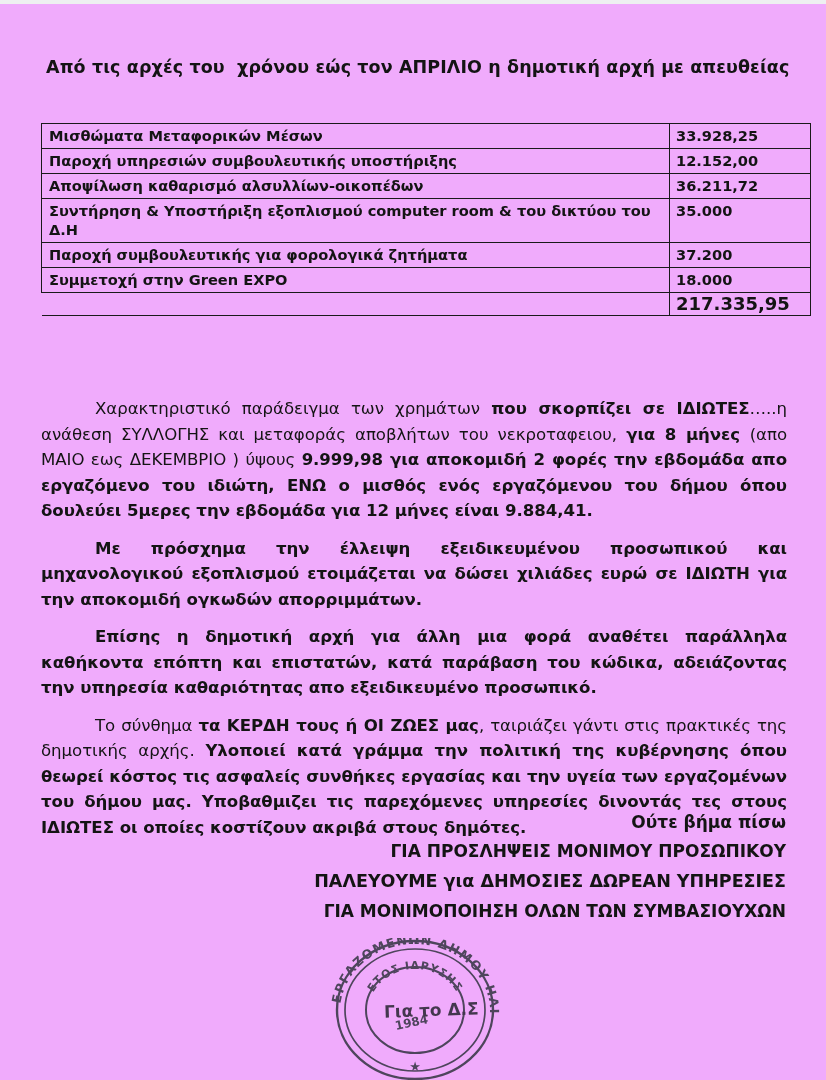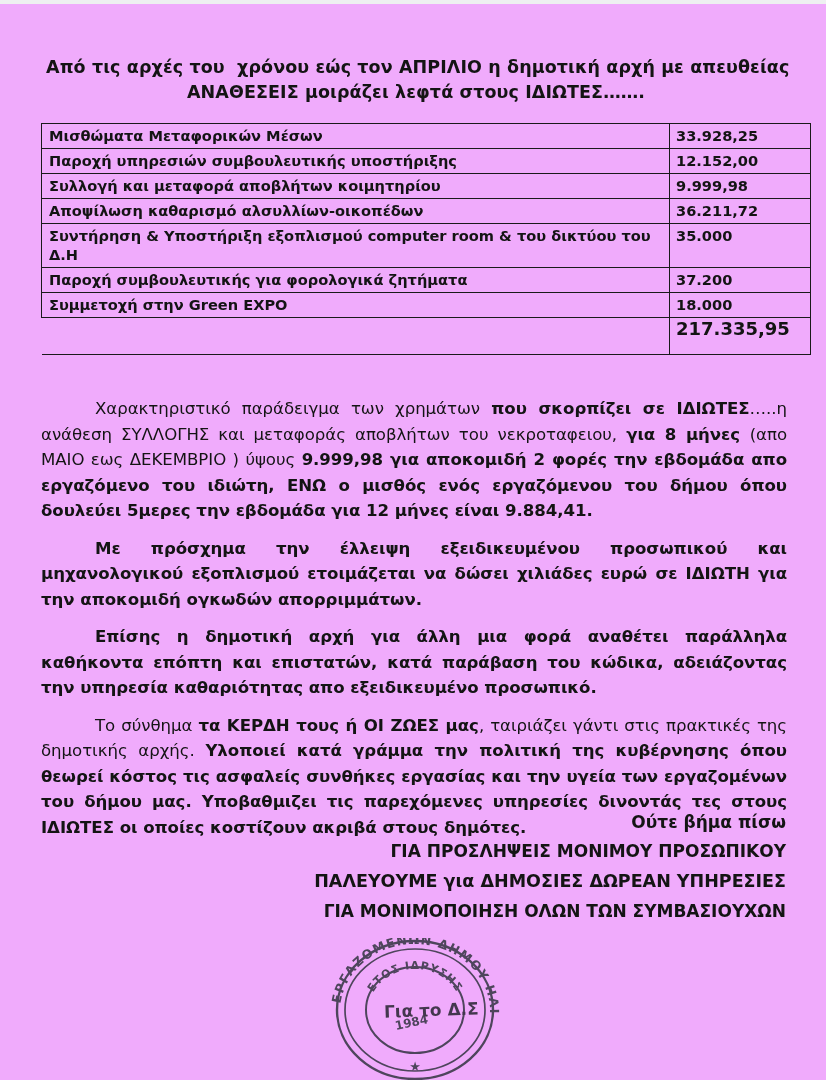--- a/index.html
+++ b/index.html
@@ -75,21 +75,21 @@
   .amount-table tr.row.tall td { height: 40px; }
   .amount-table tr.total td.blank {
     border-left: none;
     border-right: none;
     border-bottom: 1.6px solid #1a1a1a;
   }
   .amount-table tr.total td.amt {
     font-size: 18px;
     font-weight: bold;
     padding-top: 1px;
-    padding-bottom: 16px;
+    padding-bottom: 2px;
   }
 
   
   .body-block {
     position: absolute;
     left: 41px;
     top: 396px;
     width: 746px;
   }
   p.para {
@@ -146,36 +146,31 @@
 </style>
 </head>
 <body>
 
 <div class="page">
 
   <div class="topstrip"></div>
 
   <div class="doc-title">
     <span class="l1">Από τις αρχές του  χρόνου εώς τον ΑΠΡΙΛΙΟ η δημοτική αρχή με απευθείας</span>
-    <span class="l2">ΑΝΑΘΕΣΕΙΣ μοιράζει λεφτά στους ΙΔΙΩΤΕΣ…….</span>
   </div>
 
   <table class="amount-table">
     <tbody>
       <tr class="row">
         <td class="desc">Μισθώματα Μεταφορικών Μέσων</td>
         <td class="amt">33.928,25</td>
       </tr>
       <tr class="row">
         <td class="desc">Παροχή υπηρεσιών συμβουλευτικής υποστήριξης</td>
         <td class="amt">12.152,00</td>
-      </tr>
-      <tr class="row">
-        <td class="desc">Συλλογή και μεταφορά αποβλήτων κοιμητηρίου</td>
-        <td class="amt">9.999,98</td>
       </tr>
       <tr class="row">
         <td class="desc">Αποψίλωση καθαρισμό αλσυλλίων-οικοπέδων</td>
         <td class="amt">36.211,72</td>
       </tr>
       <tr class="row">
         <td class="desc">Συντήρηση &amp; Υποστήριξη εξοπλισμού computer room &amp; του δικτύου του Δ.Η</td>
         <td class="amt">35.000</td>
       </tr>
       <tr class="row">

